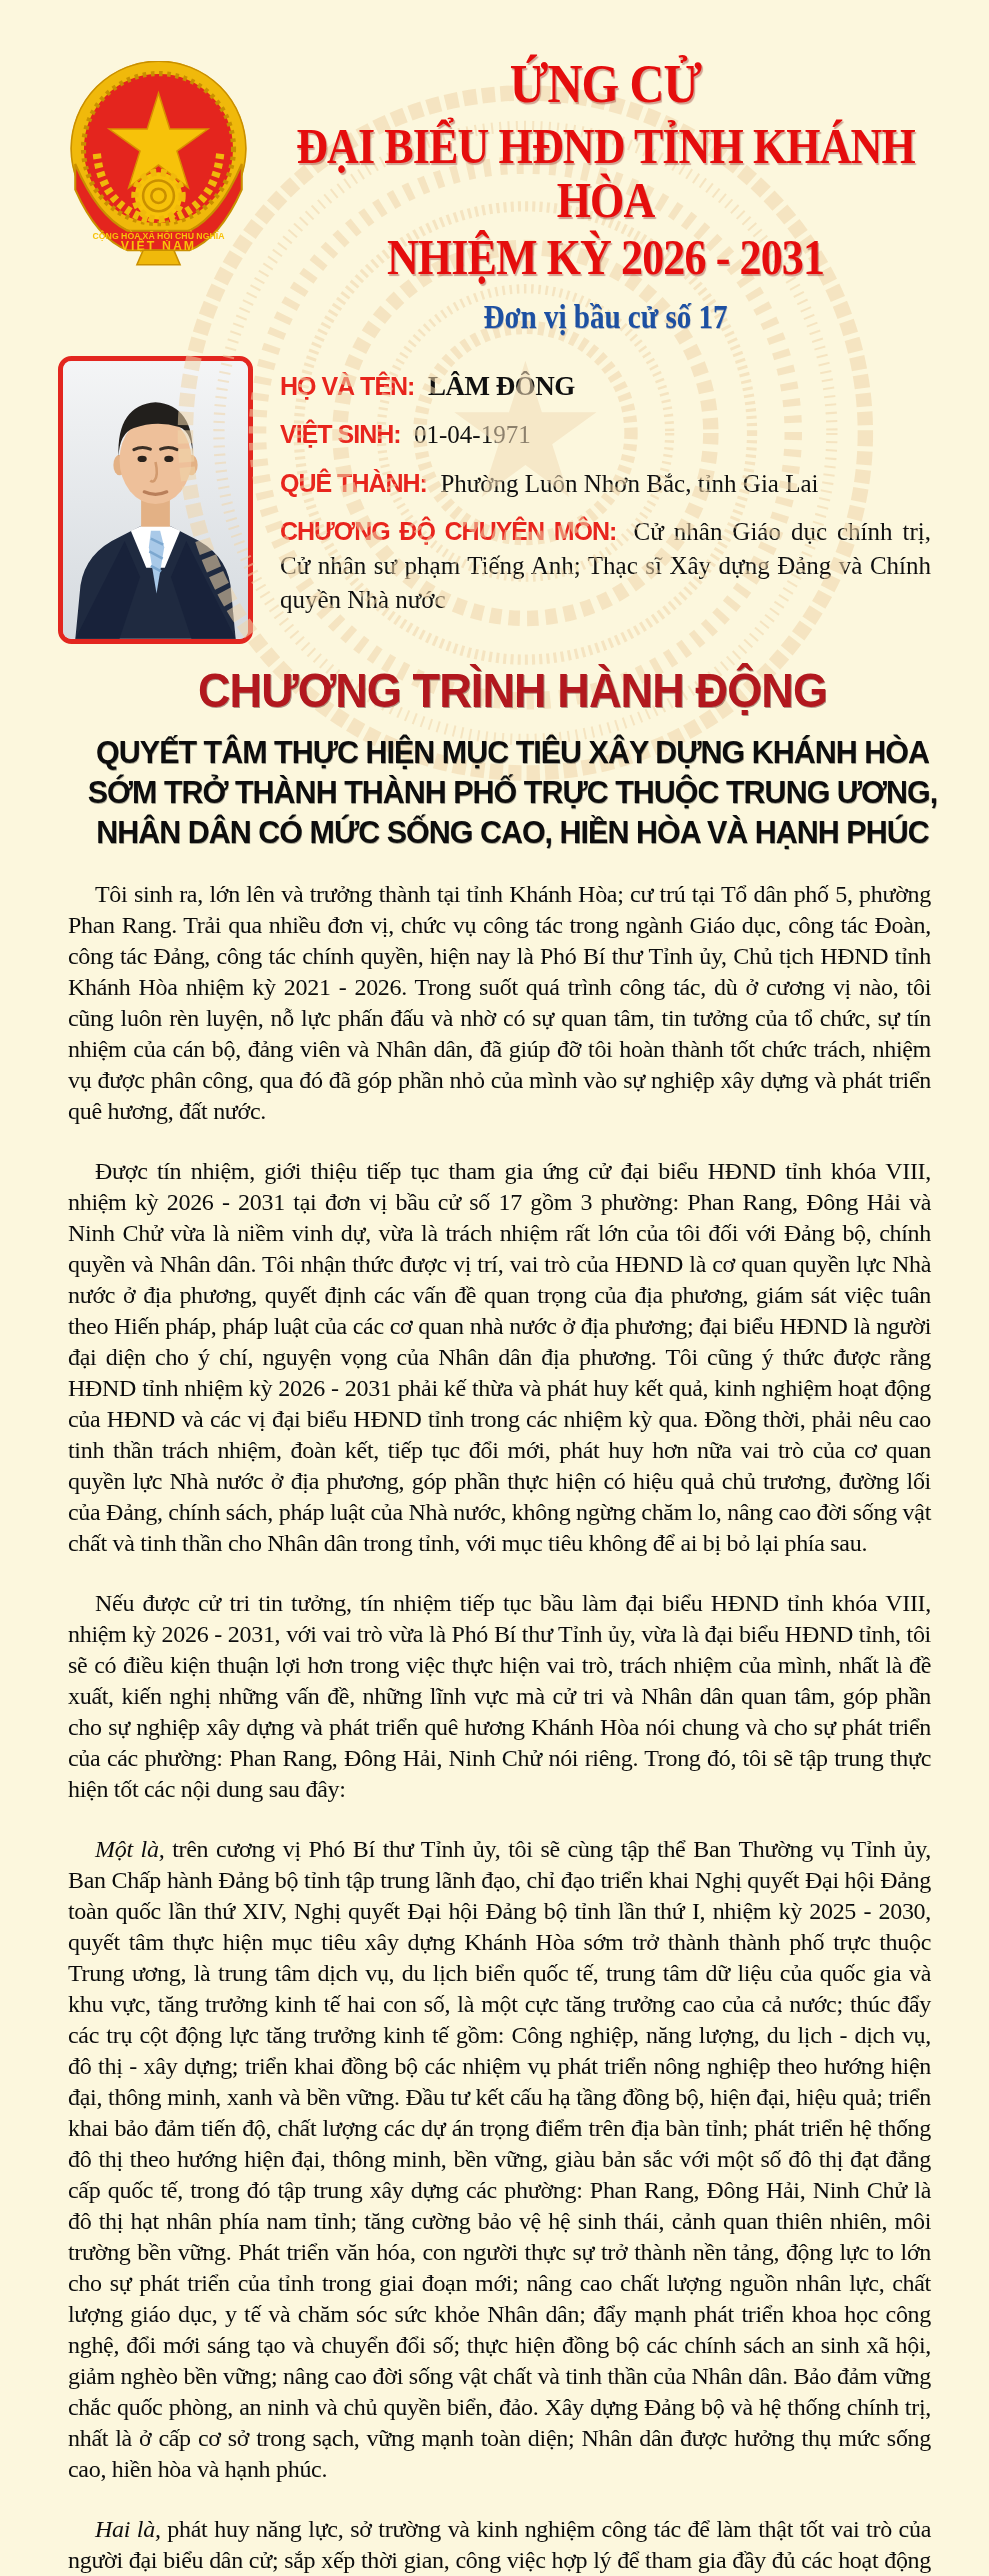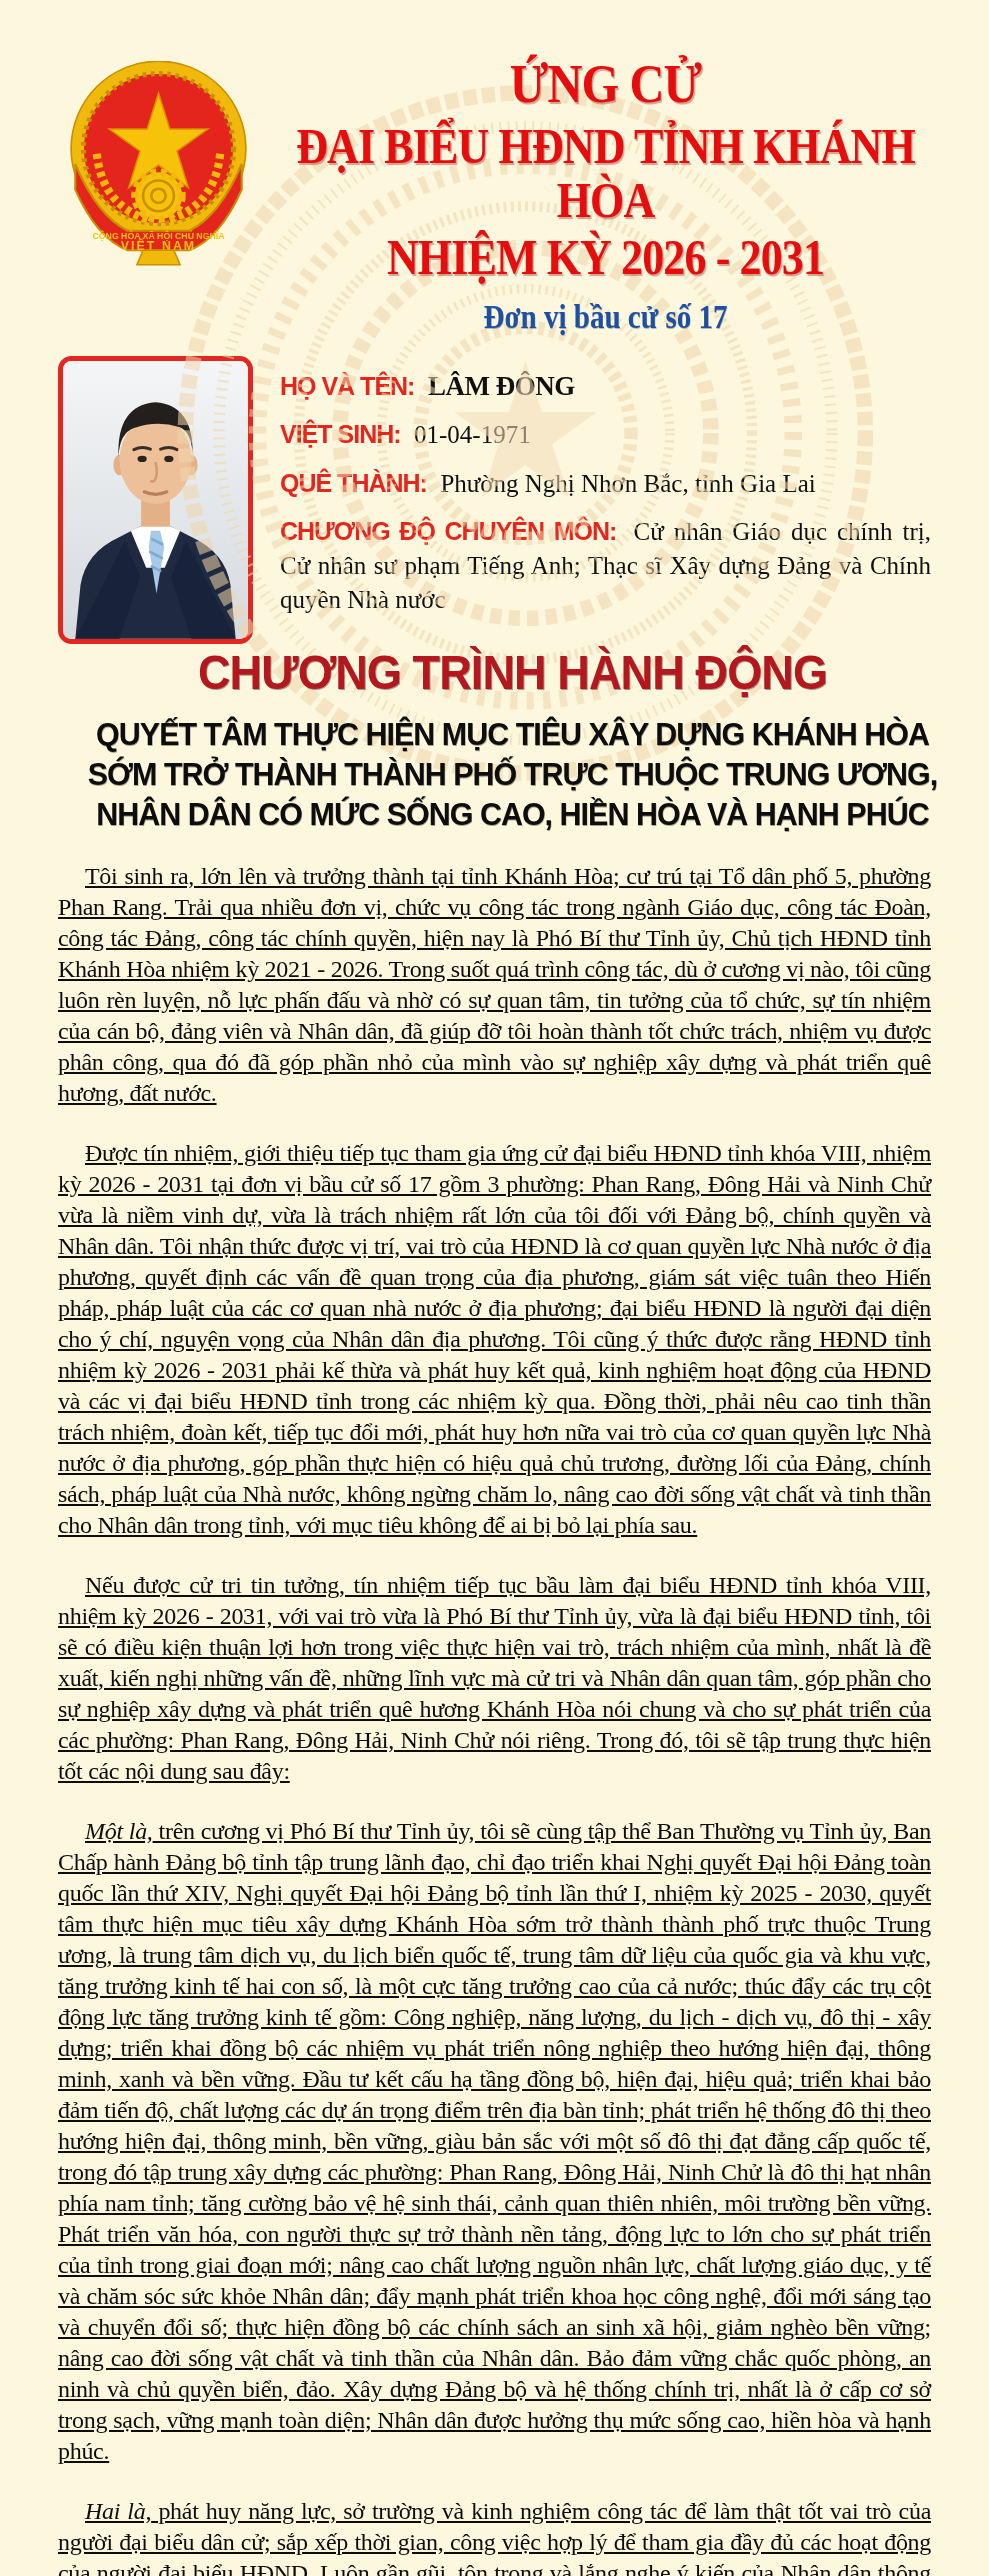--- a/index.html
+++ b/index.html
@@ -48,43 +48,42 @@
     font-size:25px;line-height:34px;color:#111;
   }
   .field-label{
     font-family:"Liberation Sans", sans-serif;
     font-weight:700;color:#e8251d;letter-spacing:-1px;
     padding-right:7.2px;
   }
   .field-value{color:#101010;}
   .field-row.name .field-value{font-weight:700;font-size:27px;letter-spacing:-0.5px;}
   
-  .program-head{text-align:center;margin-top:0;padding-left:36px;}
+  .program-head{text-align:center;margin-top:18px;padding-left:36px;}
   .program-title{
     font-family:"Liberation Sans", sans-serif;
     font-weight:700;font-size:49px;letter-spacing:-1px;
     color:#b2181e;transform:scaleX(.92);transform-origin:center;
     text-shadow:1px 1px 0.5px rgba(60,5,8,.4);
     line-height:1.15;
   }
   .program-subtitle{
     margin-top:13.4px;
     font-family:"Liberation Sans", sans-serif;
     font-weight:700;font-size:32px;letter-spacing:-1px;color:#0d0d0d;
     line-height:40px;transform:scaleX(.95);transform-origin:center;
     text-shadow:0.5px 0.5px 0 rgba(0,0,0,.35);
   }
   
   .bodytext{padding:0 58px;margin-top:27px;}
   .bodytext p{
-    margin:0 0 29px 0;
+    margin:0 0 29px 10px;
     font-size:24px;line-height:31px;color:#0c0c0c;
     text-align:justify;text-indent:27px;
     letter-spacing:-0.3px;
-    text-decoration:underline;
   }
   .bodytext p:last-child{margin-bottom:0;}
   .lead{font-style:italic;}
 </style>
 </head>
 <body>
 
 <div class="page">
 
   <svg class="watermark" viewBox="0 0 1920 1750" aria-hidden="true">
@@ -161,21 +160,21 @@
       <p class="field-row name">
         <span class="field-label">HỌ VÀ TÊN:</span>
         <span class="field-value">LÂM ĐÔNG</span>
       </p>
       <p class="field-row">
         <span class="field-label">VIỆT SINH:</span>
         <span class="field-value">01-04-1971</span>
       </p>
       <p class="field-row">
         <span class="field-label">QUÊ THÀNH:</span>
-        <span class="field-value">Phường Nghị Nhơn Bắc, tỉnh Gia Lai</span>
+        <span class="field-value">Phường Luôn Nhơn Bắc, tỉnh Gia Lai</span>
       </p>
       <p class="field-row">
         <span class="field-label">CHƯƠNG ĐỘ CHUYÊN MÔN:</span>
         <span class="field-value">Cử nhân Giáo dục chính trị, Cử nhân sư phạm Tiếng Anh; Thạc sĩ Xây dựng Đảng và Chính quyền Nhà nước</span>
       </p>
     </div>
   </div>
 
   <div class="program-head">
     <div class="program-title">CHƯƠNG TRÌNH HÀNH ĐỘNG</div>

